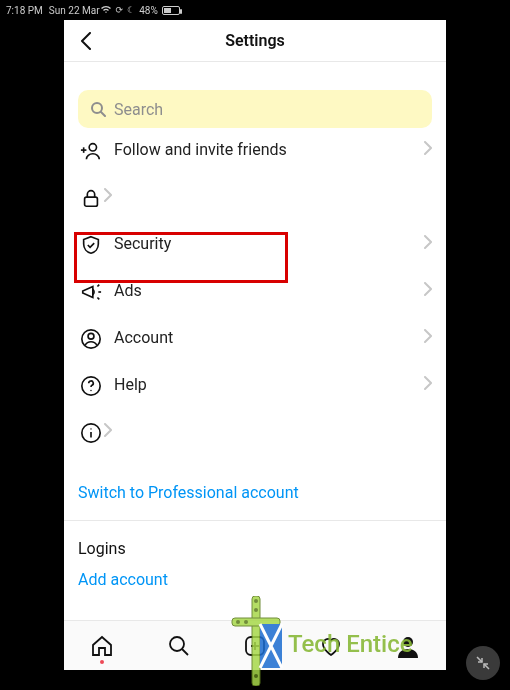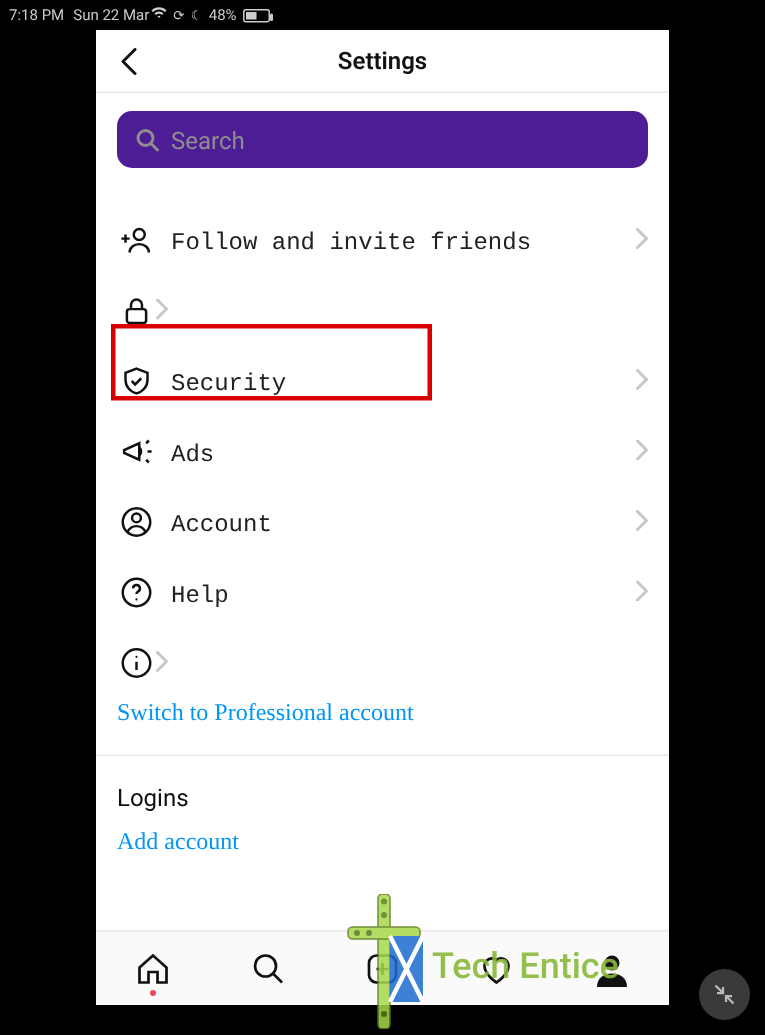--- a/index.html
+++ b/index.html
@@ -53,40 +53,39 @@
     top: 50%;
     transform: translateY(-50%);
     width: 16px; height:16px;
     display:flex; align-items:center; justify-content:center;
   }
   .header .title { font-weight: 600; font-size: 16px; color:#111; }
 
   .content { flex:1; overflow:hidden; padding: 0 14px; }
 
   .search {
-    margin-top: 12px;
+    margin-top: 28px;
     height: 38px;
-    background: #4c1d95;
+    background: #fef9c3;
     border-radius: 10px;
     display: flex;
     align-items: center;
     padding: 0 12px;
     color: #8e8e8e;
     gap: 8px;
   }
   .search svg { flex: none; }
   .search .ph { font-size: 16px; }
 
   .list { margin-top: 12px; }
   .row {
     height: 47px;
     display: flex;
-    align-items: flex-end;
+    align-items: flex-start;
     position: relative;
-    font-family: Liberation Mono, monospace;
   }
   .row .iconwrap {
     width: 26px;
     display:flex; align-items:center; justify-content:center;
   }
   .row .label {
     font-size: 16px;
     color: #222;
     margin-left: 10px;
     flex: 1;
@@ -96,21 +95,20 @@
     border: 3px solid #d80000;
     position: absolute;
     left: -4px; right: 144px; top: -2px; bottom: -2px;
     pointer-events: none;
   }
 
   .link {
     color: #0095f6;
     font-size: 16px;
     padding: 14px 0 18px 0;
-    font-family: Liberation Serif, serif;
   }
   .divider { height:1px; background:#e8e8e8; margin:0 -14px; }
   .section-title { font-weight:400; font-size:16px; color:#111; padding:18px 0 12px 0; }
 
   .tabbar {
     height: 50px;
     border-top: 1px solid #e8e8e8;
     background:#fafafa;
     display:flex;
     align-items:center;

